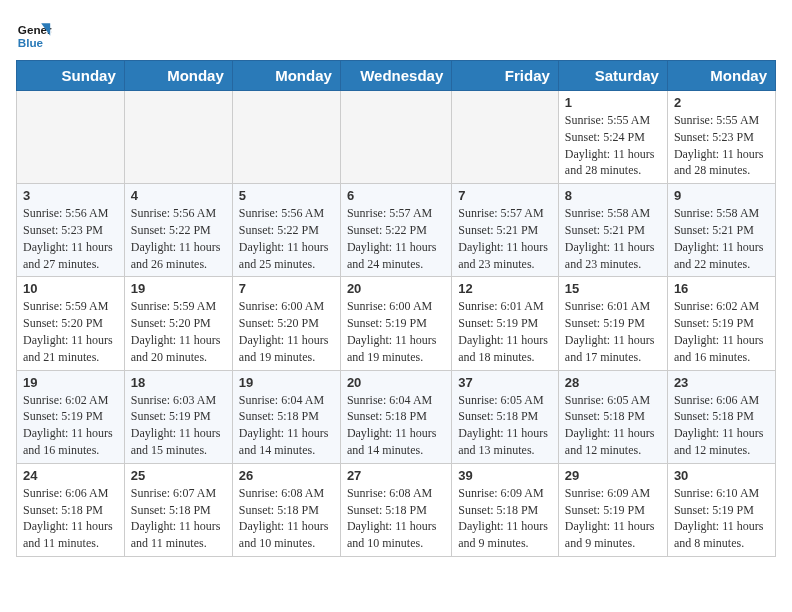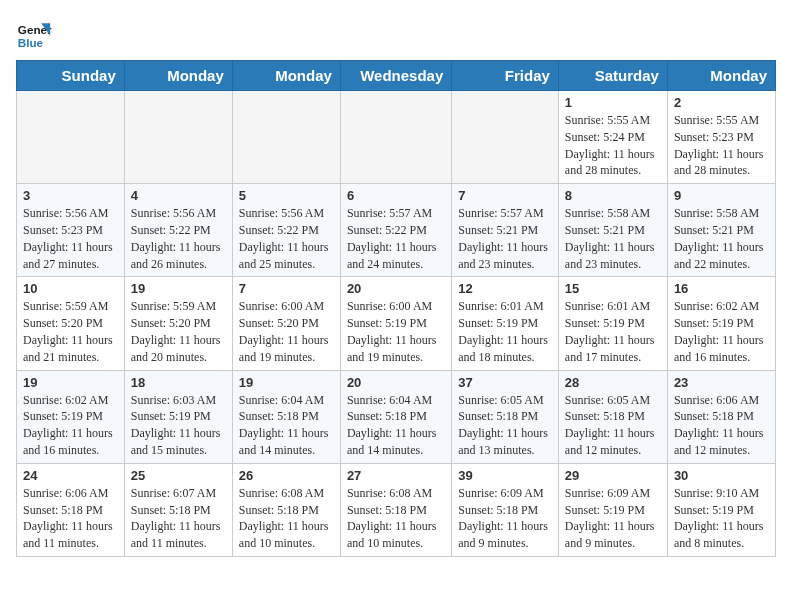--- a/index.html
+++ b/index.html
@@ -325,20 +325,20 @@
         </td>
         <td>
           <span class="day-num">29</span>
           <div class="day-info" style="white-space: pre-line;">Sunrise: 6:09 AM
 Sunset: 5:19 PM
 Daylight: 11 hours
 and 9 minutes.</div>
         </td>
         <td>
           <span class="day-num">30</span>
-          <div class="day-info" style="white-space: pre-line;">Sunrise: 9:10 AM
+          <div class="day-info" style="white-space: pre-line;">Sunrise: 6:10 AM
 Sunset: 5:19 PM
 Daylight: 11 hours
 and 8 minutes.</div>
         </td>
       </tr>
     </tbody>
 </table>
 
 </body></html>

